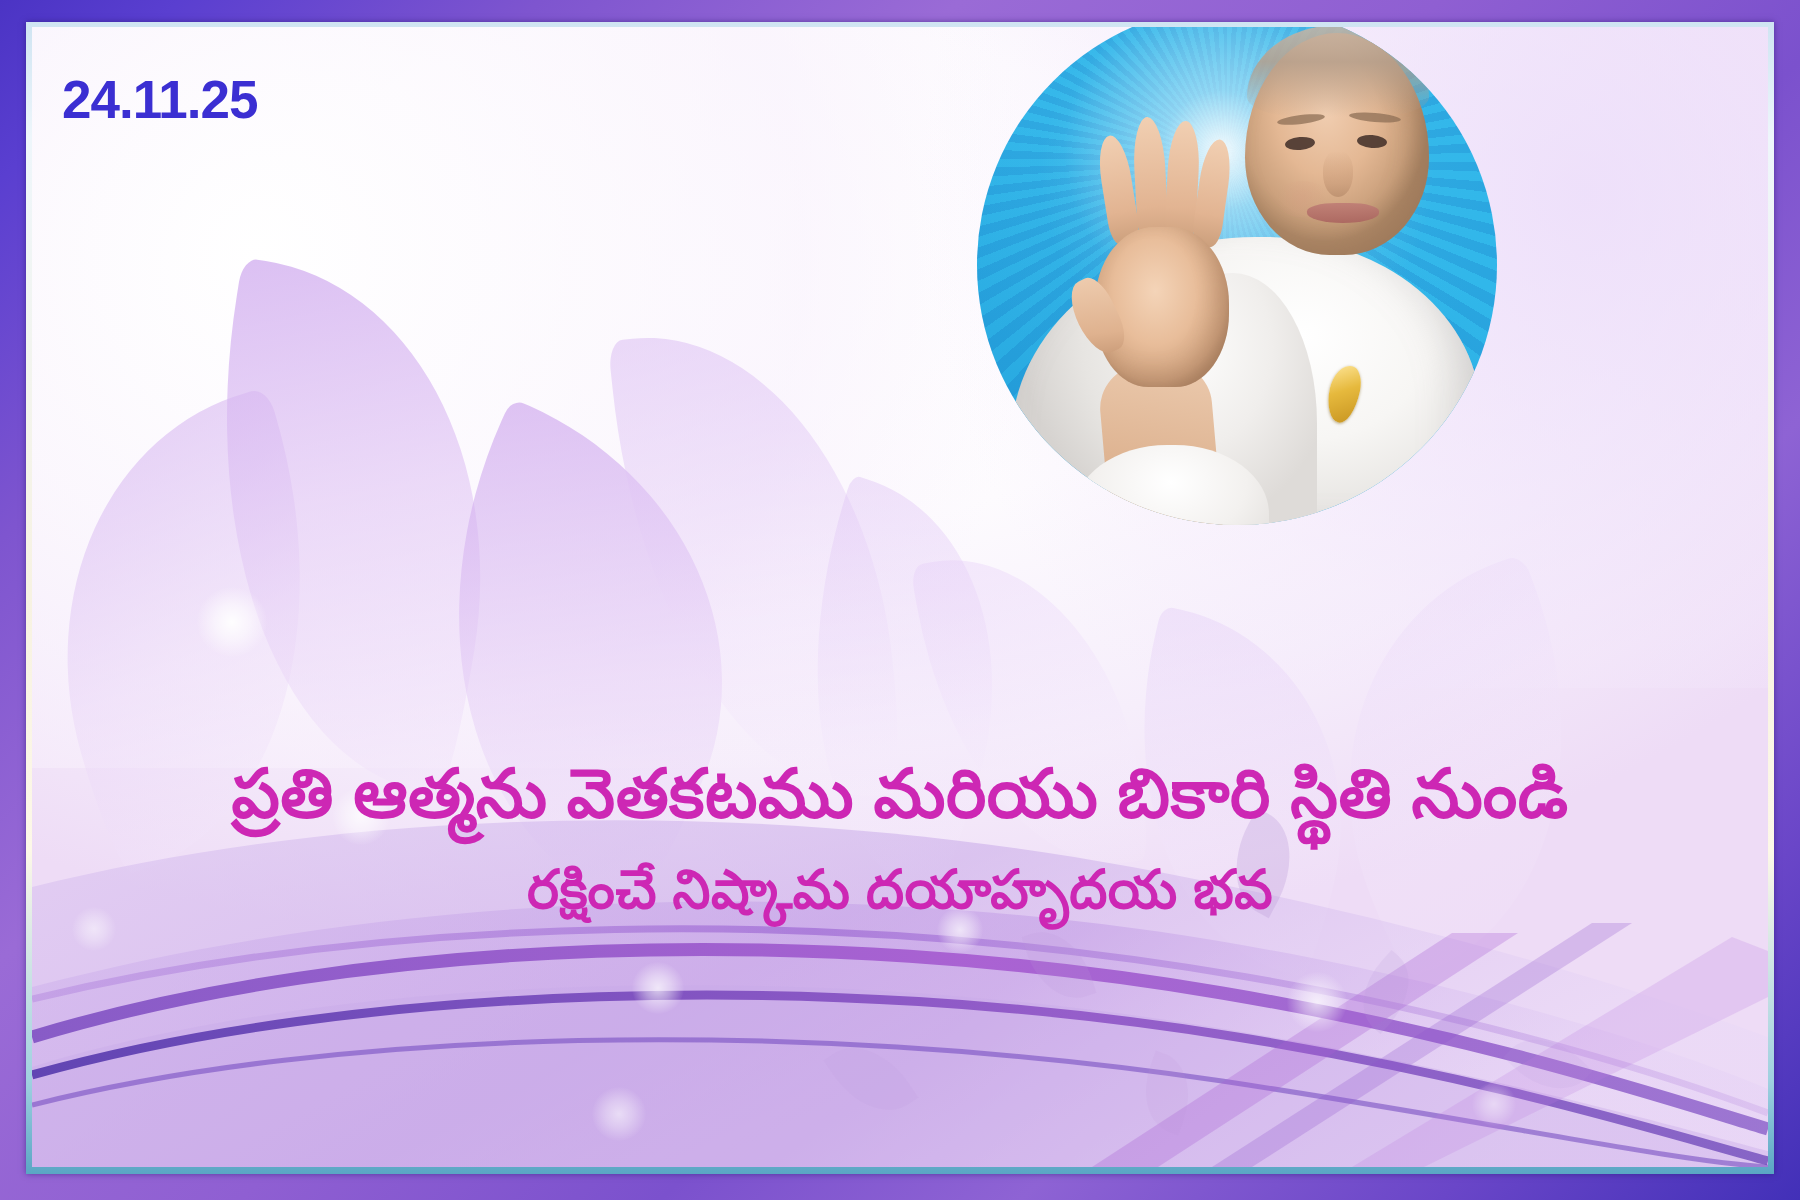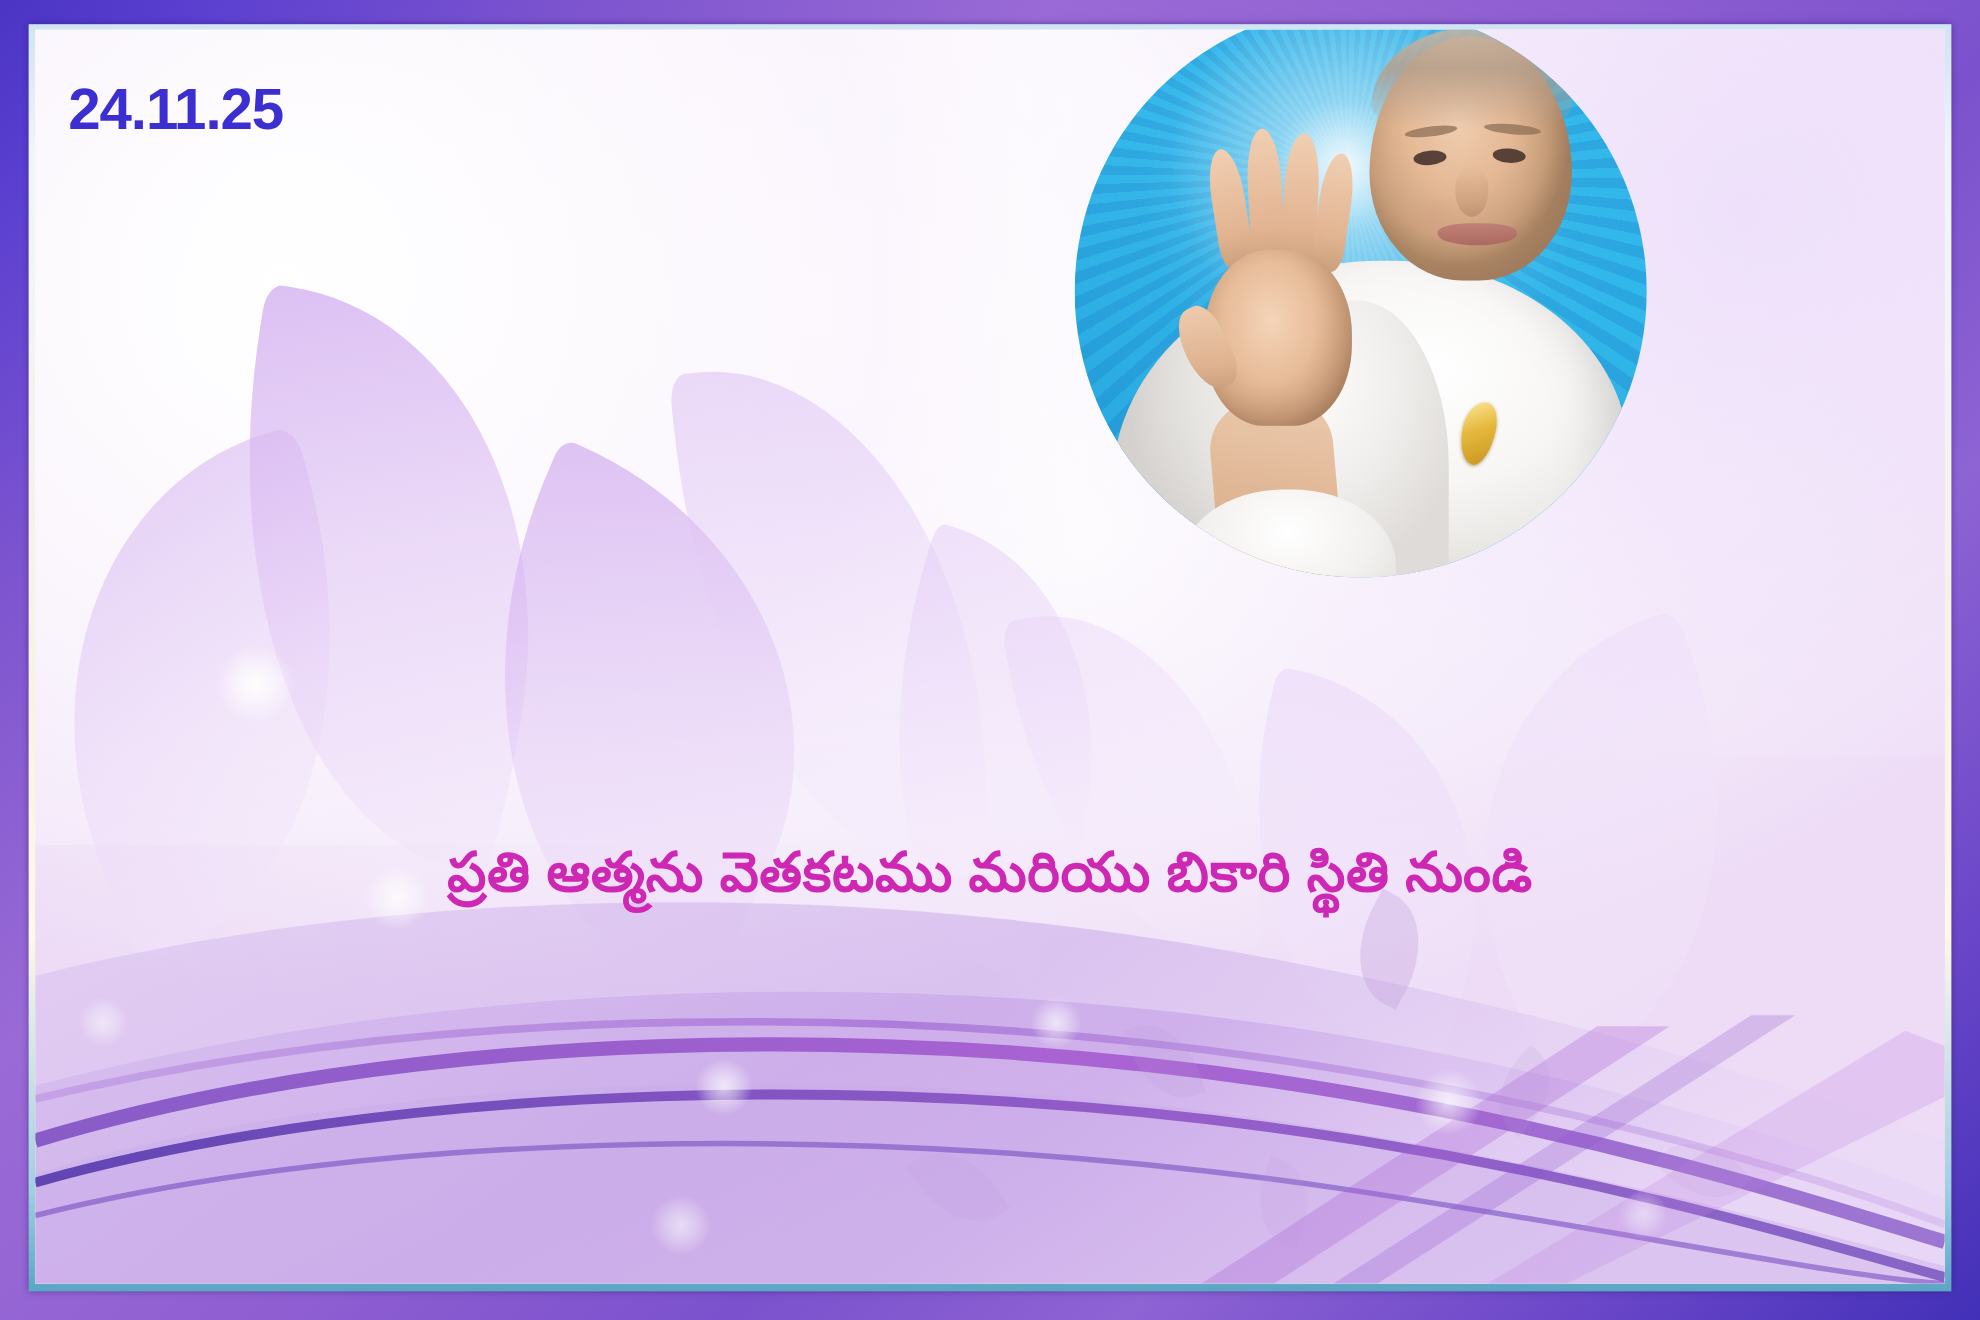--- a/index.html
+++ b/index.html
@@ -363,21 +363,21 @@
     position: absolute;
     left: 0; right: 0;
     top: 718px;
     z-index: 12;
     text-align: center;
     pointer-events: none;
   }
   .message .line {
     font-family: "Liberation Sans", sans-serif;
     font-weight: 700;
-    font-size: 50px;
+    font-size: 68px;
     line-height: 96px;
     color: #cd27b4;
     letter-spacing: 0.5px;
     white-space: nowrap;
   }
   .message .line-2 { font-size: 54px; }
 </style>
 </head>
 <body>
 
@@ -487,16 +487,17 @@
         <div class="eye-r"></div>
         <div class="nose"></div>
         <div class="cheek"></div>
         <div class="mouth"></div>
         <div class="brooch"></div>
       </div>
     </div>
 
     <div class="message">
       <div class="line line-1">ప్రతి ఆత్మను వెతకటము మరియు బికారి స్థితి నుండి</div>
+      <div class="line line-2">రక్షించే నిష్కామ దయాహృదయ భవ</div>
     </div>
 
   </div>
 </div>
 
 </body></html>

